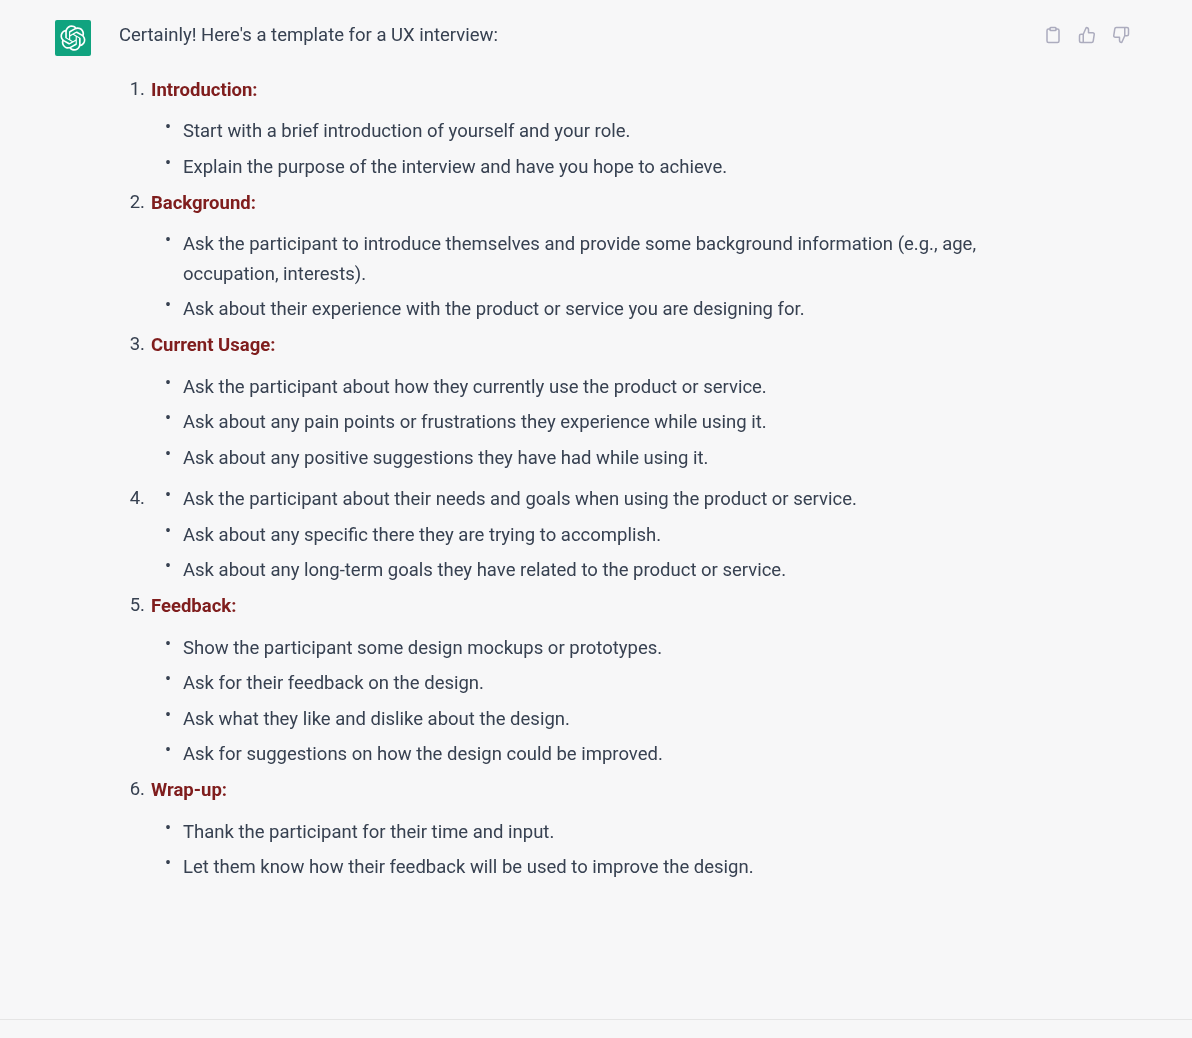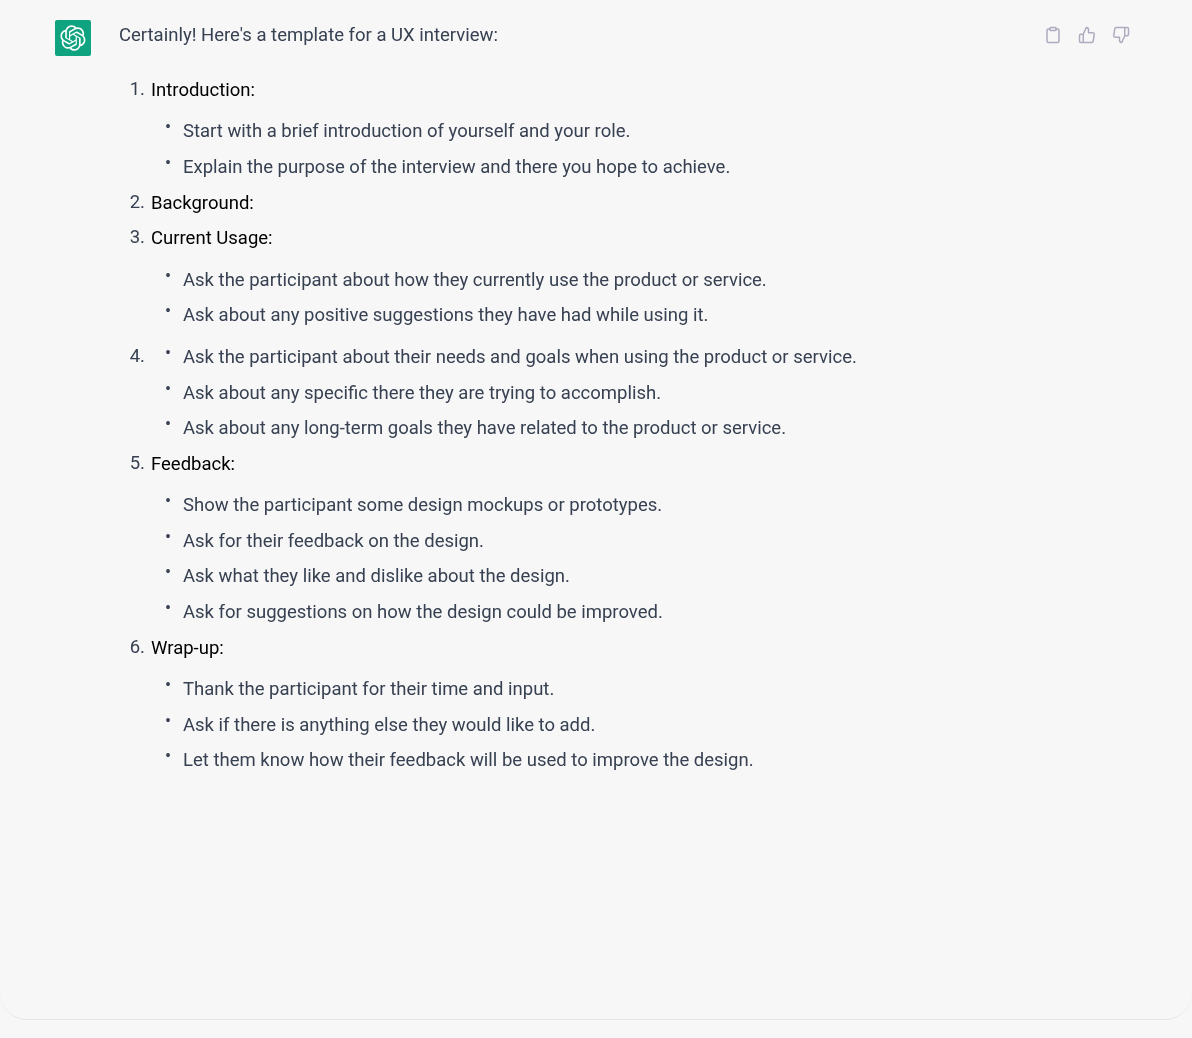--- a/index.html
+++ b/index.html
@@ -13,21 +13,20 @@
       color: #374151;
       font-size: 16px;
       line-height: 1.5;
     }
     .message-container {
       display: flex;
       padding: 20px 60px 20px 55px;
       gap: 28px;
       border-bottom: 1px solid #e5e5e5;
       min-height: 1020px;
-      border-radius: 27px;
     }
     .avatar {
       width: 36px;
       height: 36px;
       background: #10a37f;
       border-radius: 2px;
       display: flex;
       align-items: center;
       justify-content: center;
       flex-shrink: 0;
@@ -77,23 +76,24 @@
       position: absolute;
       left: 0;
       top: 0;
       font-size: 18.5px;
       color: #374151;
       width: 26px;
       text-align: right;
     }
     .section-title {
       font-size: 18.5px;
-      color: #000000;
+      color: #7f1d1d;
       line-height: 1.6;
       margin-bottom: 6px;
+      font-weight: bold;
     }
     ul.sub-list {
       list-style: none;
       padding-left: 0;
       margin-top: 12px;
     }
     ul.sub-list > li {
       position: relative;
       padding-left: 32px;
       font-size: 18.5px;
@@ -120,30 +120,35 @@
     </svg>
   </div>
 
   <div class="content">
     <div class="intro-text">Certainly! Here's a template for a UX interview:</div>
     <ol class="main-list">
         <li>
           <div class="section-title">Introduction:</div>
           <ul class="sub-list">
             <li>Start with a brief introduction of yourself and your role.</li>
-            <li>Explain the purpose of the interview and there you hope to achieve.</li>
+            <li>Explain the purpose of the interview and have you hope to achieve.</li>
           </ul>
         </li>
         <li>
           <div class="section-title">Background:</div>
+          <ul class="sub-list">
+            <li>Ask the participant to introduce themselves and provide some background information (e.g., age, occupation, interests).</li>
+            <li>Ask about their experience with the product or service you are designing for.</li>
+          </ul>
         </li>
         <li>
           <div class="section-title">Current Usage:</div>
           <ul class="sub-list">
             <li>Ask the participant about how they currently use the product or service.</li>
+            <li>Ask about any pain points or frustrations they experience while using it.</li>
             <li>Ask about any positive suggestions they have had while using it.</li>
           </ul>
         </li>
         <li>
           <ul class="sub-list">
             <li>Ask the participant about their needs and goals when using the product or service.</li>
             <li>Ask about any specific there they are trying to accomplish.</li>
             <li>Ask about any long-term goals they have related to the product or service.</li>
           </ul>
         </li>
@@ -153,21 +158,20 @@
             <li>Show the participant some design mockups or prototypes.</li>
             <li>Ask for their feedback on the design.</li>
             <li>Ask what they like and dislike about the design.</li>
             <li>Ask for suggestions on how the design could be improved.</li>
           </ul>
         </li>
         <li>
           <div class="section-title">Wrap-up:</div>
           <ul class="sub-list">
             <li>Thank the participant for their time and input.</li>
-            <li>Ask if there is anything else they would like to add.</li>
             <li>Let them know how their feedback will be used to improve the design.</li>
           </ul>
         </li>
       </ol>
   </div>
 
   <div class="actions">
     <div class="action-icon">
       <svg width="18" height="18" viewBox="0 0 24 24" fill="none" stroke="currentColor" stroke-width="2" stroke-linecap="round" stroke-linejoin="round">
         <path d="M16 4h2a2 2 0 0 1 2 2v14a2 2 0 0 1-2 2H6a2 2 0 0 1-2-2V6a2 2 0 0 1 2-2h2"></path>

